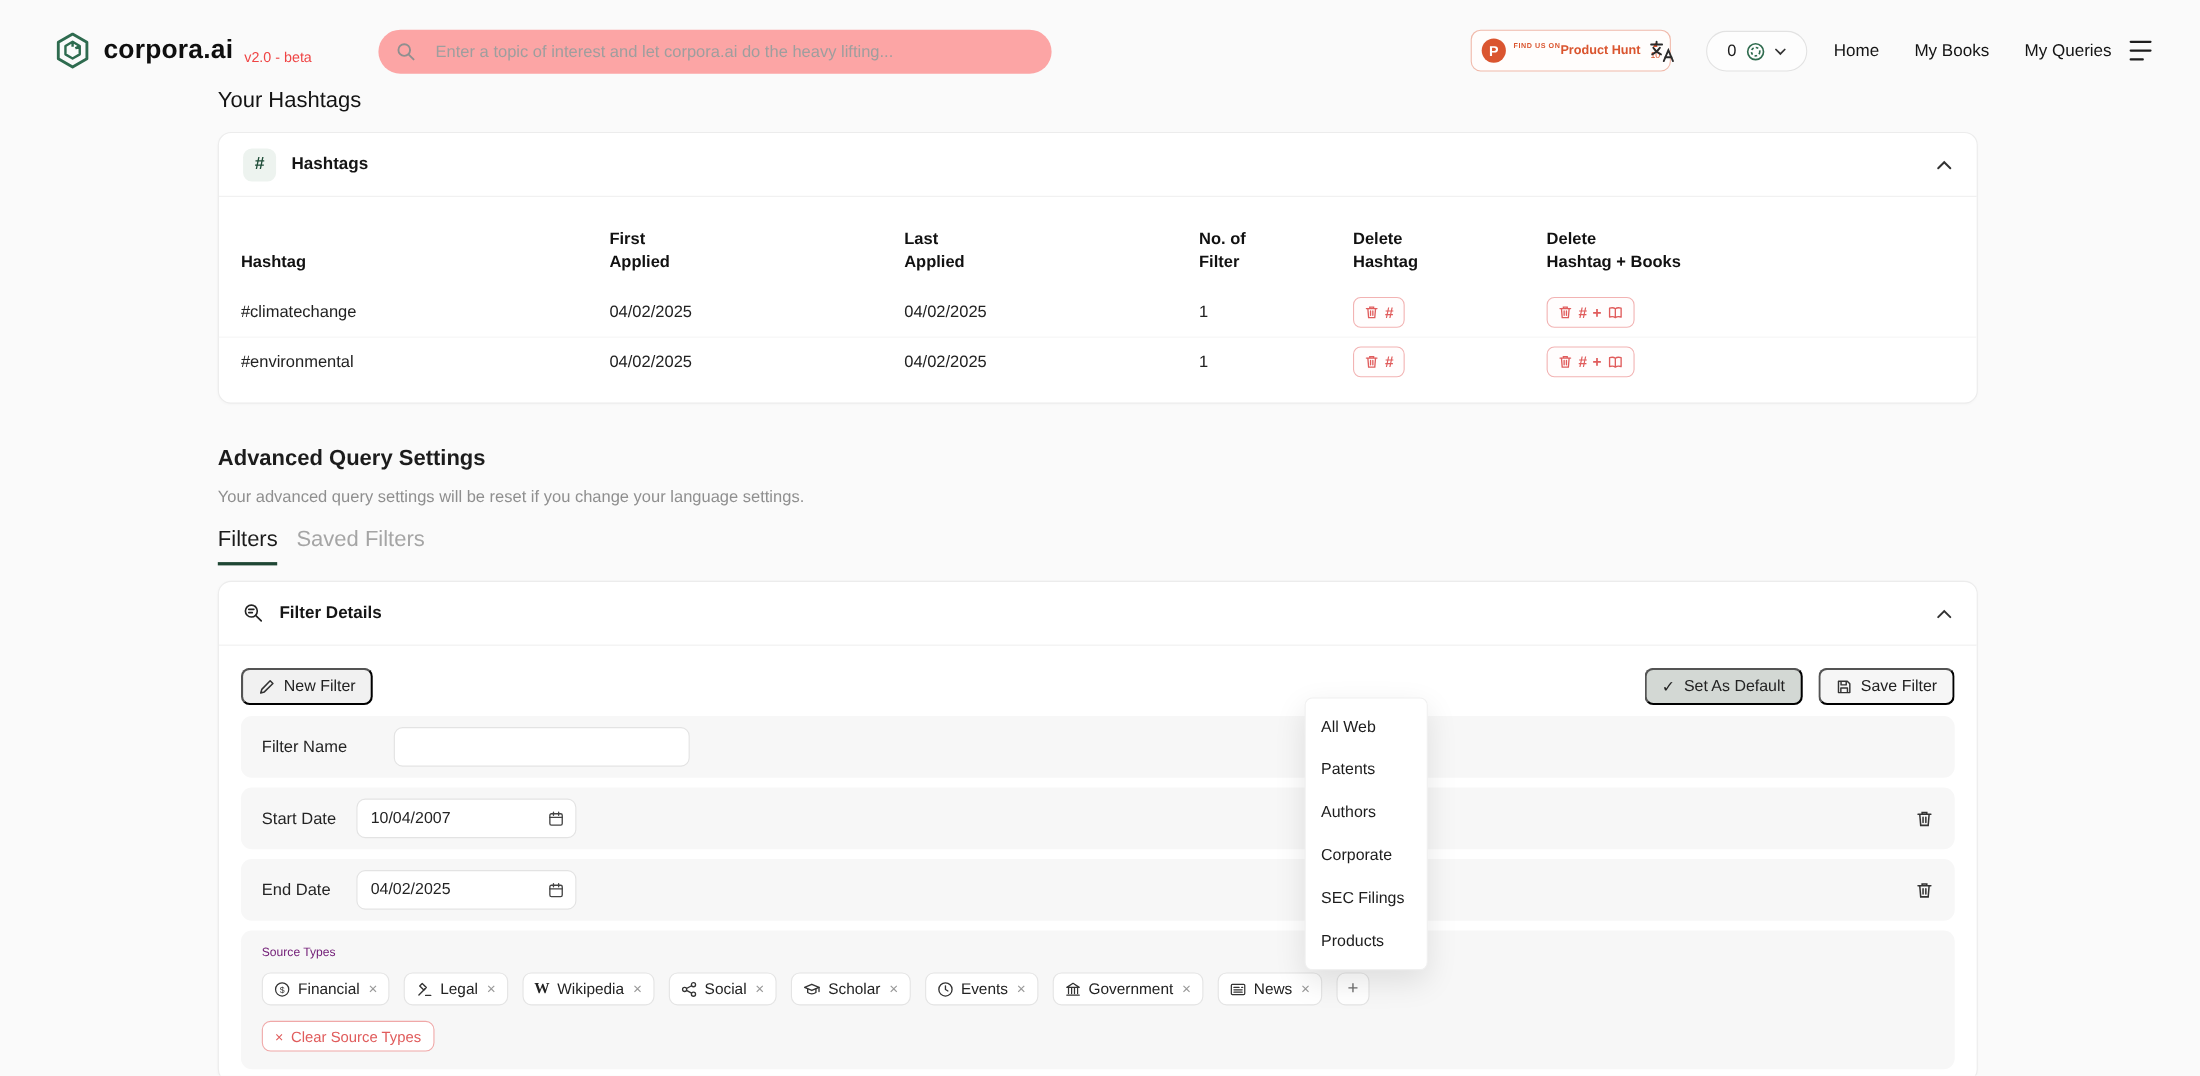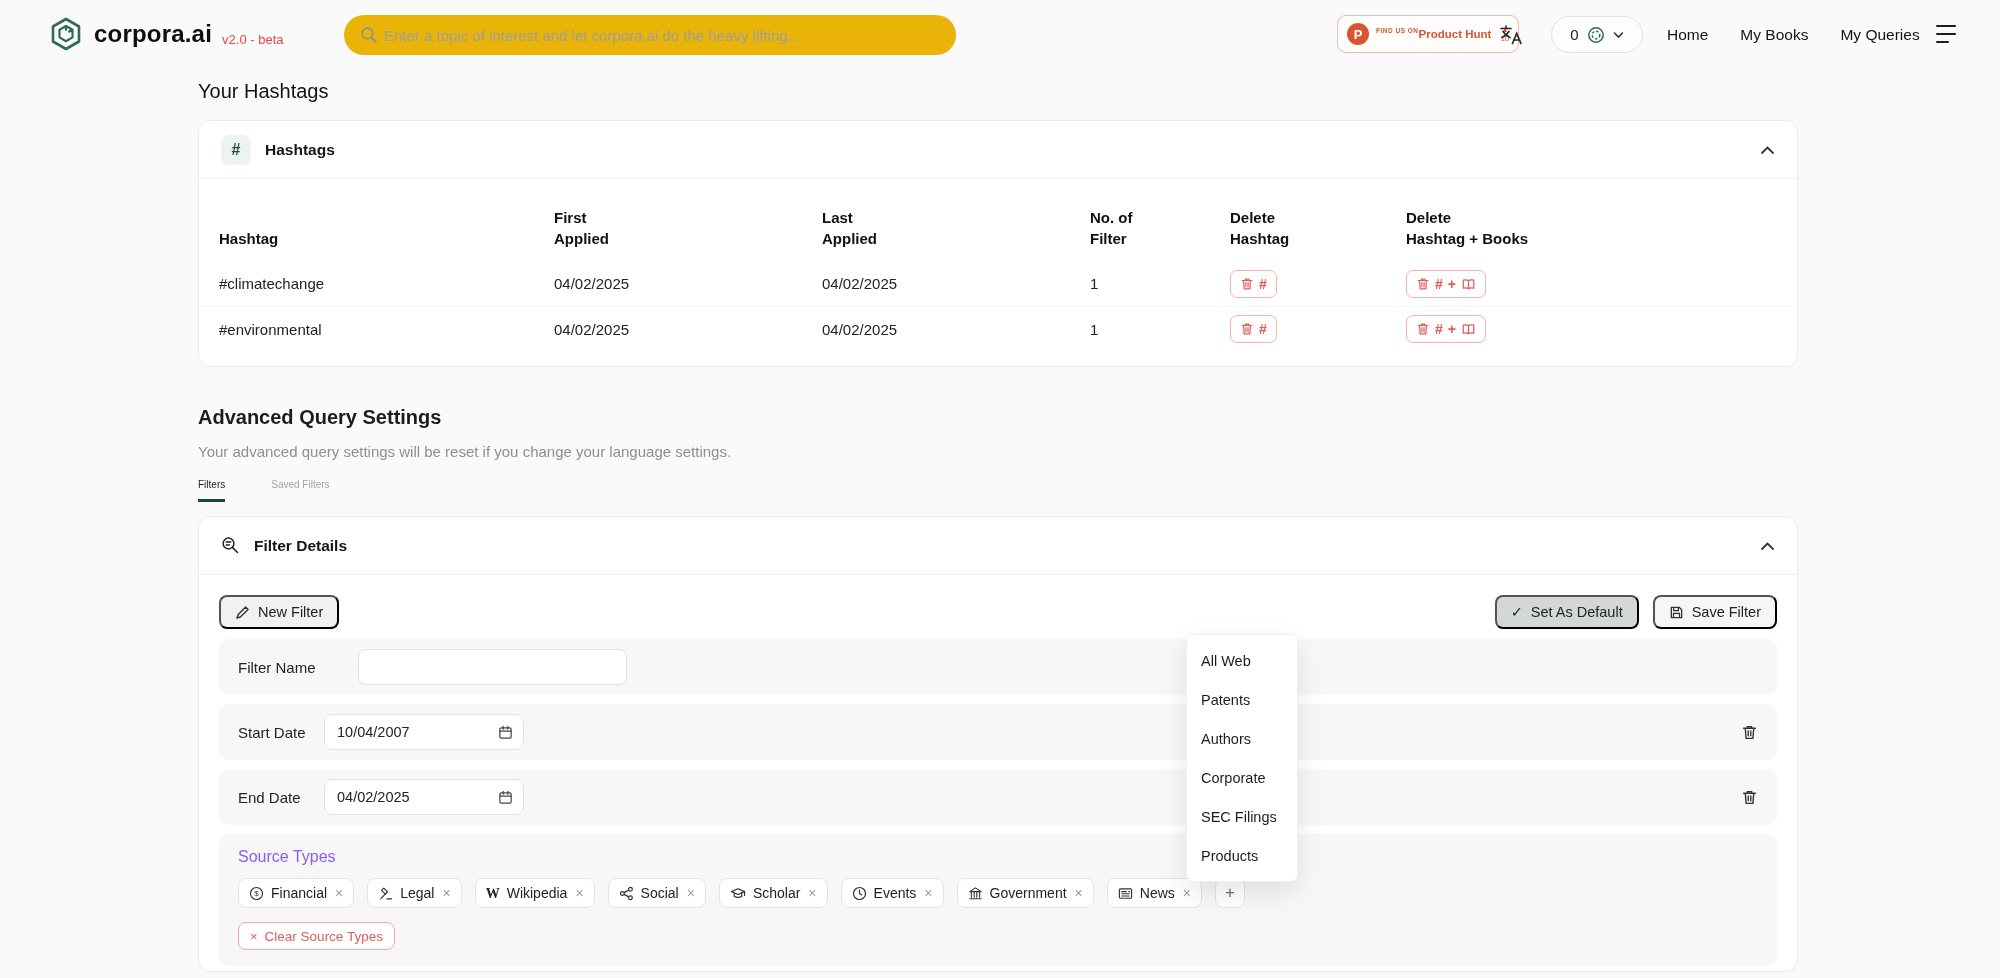--- a/index.html
+++ b/index.html
@@ -5,26 +5,26 @@
   * { box-sizing: border-box; margin: 0; padding: 0; }
   html,body { width:2000px; height:978px; }
   body {
     font-family: "Liberation Sans", sans-serif;
     background:#fafafa; color:#1c1c1c;
     -webkit-font-smoothing: antialiased;
   }
   .page { position:relative; width:2000px; height:978px; background:#fafafa; overflow:hidden; }
 
   
-  .header { position:absolute; top:0; left:0; right:0; height:69px; background:#fafafa;text-decoration:underline; }
+  .header { position:absolute; top:12px; left:0; right:0; height:69px; background:#fafafa;text-decoration:underline; }
   .logo-group { position:absolute; left:48px; top:16px; display:flex; align-items:flex-end; gap:10px; cursor:pointer; }
   .brand { font-size:24px; font-weight:700; color:#0f0f0f; letter-spacing:.2px; line-height:36px; }
   .version { font-size:13px; color:#ef4444; line-height:24px; }
-  .searchbar { position:absolute; left:344px; top:15px; width:612px; height:40px; background:#eab308;
-    border-radius:20px; display:flex; align-items:center; padding:0 16px; gap:6px; }
+  .searchbar { position:absolute; left:344px; top:15px; width:612px; height:40px; background:#fca5a5;
+    border-radius:20px; display:flex; align-items:center; padding:0 16px; gap:18px; }
   .searchbar input { flex:1; border:none; outline:none; background:transparent; font-size:15px; color:#333;
     font-family:"Liberation Sans",sans-serif; }
   .searchbar input::placeholder { color:#9e9e9e; }
 
   .ph-badge { position:absolute; left:1337px; top:15px; height:38px; min-width:138px;
     border:1px solid #f0b9aa; background:#fffdfc; border-radius:9px;
     display:flex; align-items:center; padding:0 9px; gap:7px; cursor:pointer; }
   .ph-circle { width:22px; height:22px; border-radius:50%; background:#da552f; color:#fff;
     font-weight:700; font-size:13px; display:flex; align-items:center; justify-content:center; }
   .ph-text { display:flex; flex-direction:row; line-height:1.05; }
@@ -68,21 +68,21 @@
   .trow + .trow { border-top:1px solid #f6f6f6; }
 
   .del-btn { display:inline-flex; align-items:center; gap:5px; height:28px; padding:0 9px;
     border:1px solid #f2b3b3; background:#fffdfd; border-radius:7px; color:#e05c5c;
     font-weight:700; font-size:14px; cursor:pointer; }
   .del-btn svg { display:block; }
 
   .advanced-title { margin-top:38px; font-size:20px; font-weight:700; line-height:24px; }
   .advanced-sub { margin-top:14px; font-size:15px; color:#8f8f8f; line-height:18px; }
 
-  .tabs { margin-top:18px; display:flex; gap:46px; font-size:10px; }
+  .tabs { margin-top:18px; display:flex; gap:17px; font-size:20px; }
   .tab { padding-bottom:9px; cursor:pointer; border-bottom:3px solid transparent; }
   .tab.active { color:#1b1b1b; border-bottom-color:#1e4634; font-weight:500; }
   .tab.inactive { color:#a5a5a5; }
 
   .filter-card { margin-top:14px; height:456px; position:relative; }
 
   .actions-row { display:flex; align-items:center; padding:20px 20px 0; }
   .btn { display:inline-flex; align-items:center; gap:8px; height:34px; padding:0 14px; border-radius:8px;
     font-size:14.5px; cursor:pointer; white-space:nowrap; }
   .btn-newfilter { background:#f1f1f1; color:#222; }
@@ -95,21 +95,21 @@
   .field-label { font-size:15px; color:#242424; }
   .w120 { width:120px; } .w86 { width:86px; }
   .text-input { width:269px; height:36px; background:#fff; border:1px solid #e3e3e3; border-radius:8px;
     padding:0 10px; font-size:14.5px; outline:none; font-family:"Liberation Sans",sans-serif; }
   .date-input { width:200px; height:36px; background:#fff; border:1px solid #e3e3e3; border-radius:8px;
     display:flex; align-items:center; padding:0 10px 0 12px; font-size:14.5px; color:#232323; cursor:pointer; }
   .date-input .cal { margin-left:auto; display:flex; }
   .row-trash { margin-left:auto; cursor:pointer; display:flex; }
 
   .source-row { margin:9px 20px 0; background:#f7f7f7; border-radius:10px; padding:14px 19px 16px; }
-  .source-label { font-size:16px; color:#8b5cf6; }
+  .source-label { font-size:11px; color:#701a75; }
   .chips { margin-top:12px; display:flex; align-items:center; flex-wrap:wrap; }
   .chip { display:inline-flex; align-items:center; gap:7px; height:30px; padding:0 10px; background:#fff;
     border:1px solid #e4e4e4; border-radius:8px; font-size:14px; color:#222; margin-right:13px; cursor:pointer; }
   .chip .x { color:#9a9a9a; font-size:14px; margin-left:1px; cursor:pointer; }
   .chip-add { width:30px; height:30px; padding:0; justify-content:center; color:#6f6f6f; font-size:17px; }
   .clear-btn { margin-top:14px; display:inline-flex; align-items:center; gap:7px; height:28px; padding:0 11px;
     background:#fff; border:1px solid #f0a8a8; color:#e05c5c; border-radius:8px; font-size:13.5px; cursor:pointer; }
   .clear-btn .x { font-size:13px; }
 
   .dropdown { position:absolute; left:1186px; top:634px; width:112px; background:#fff;

